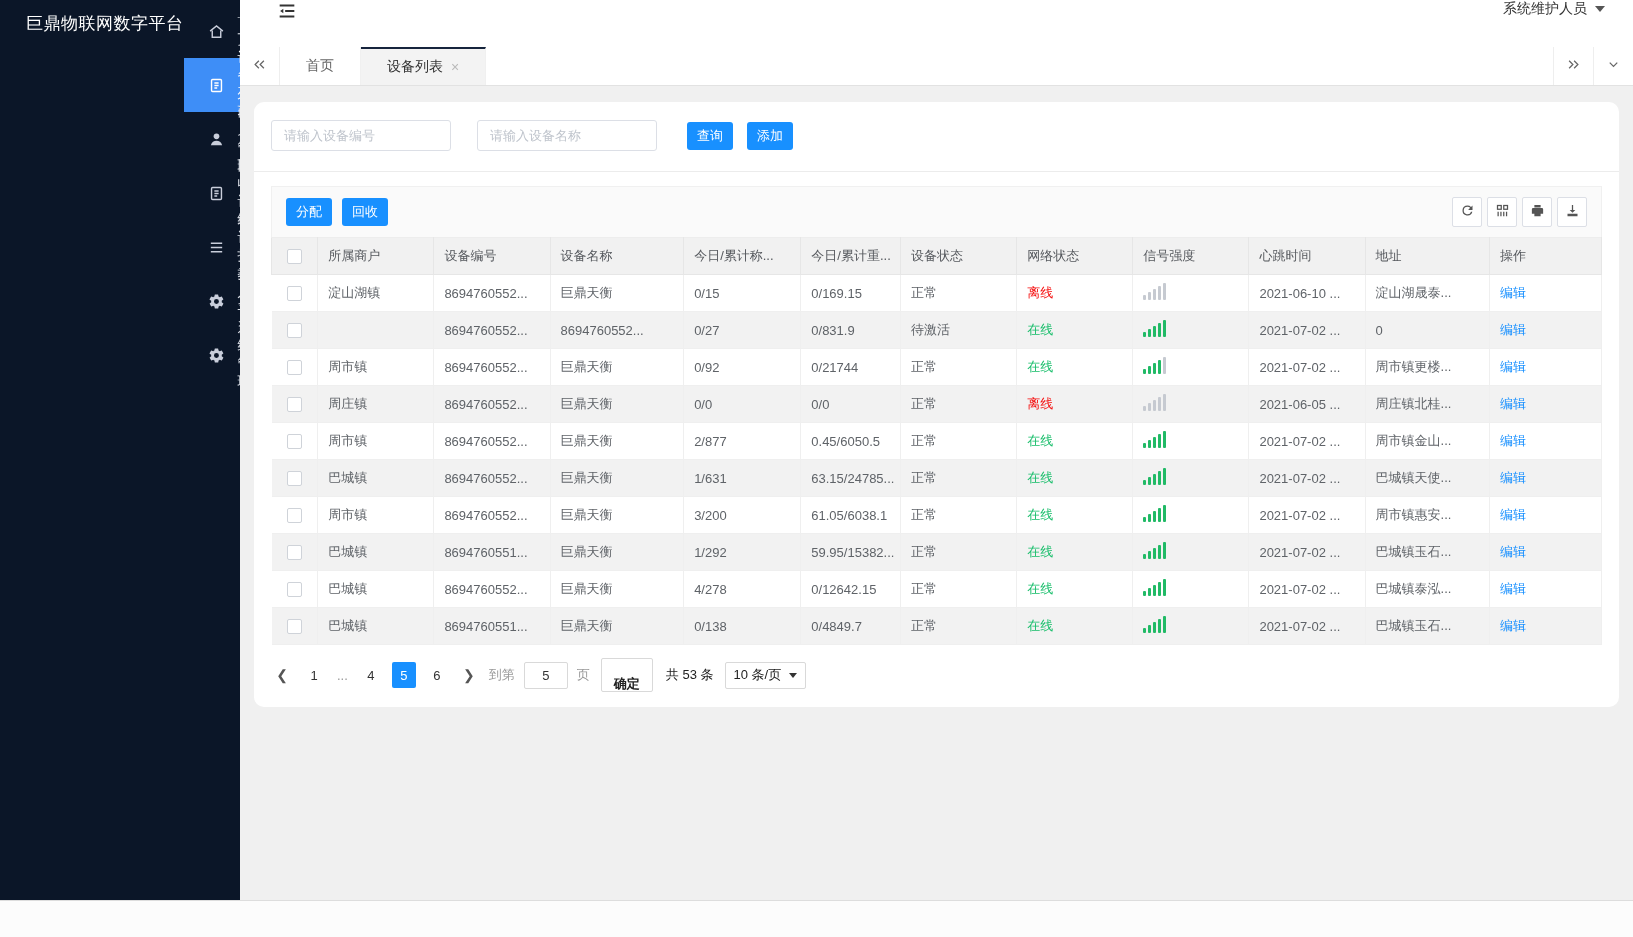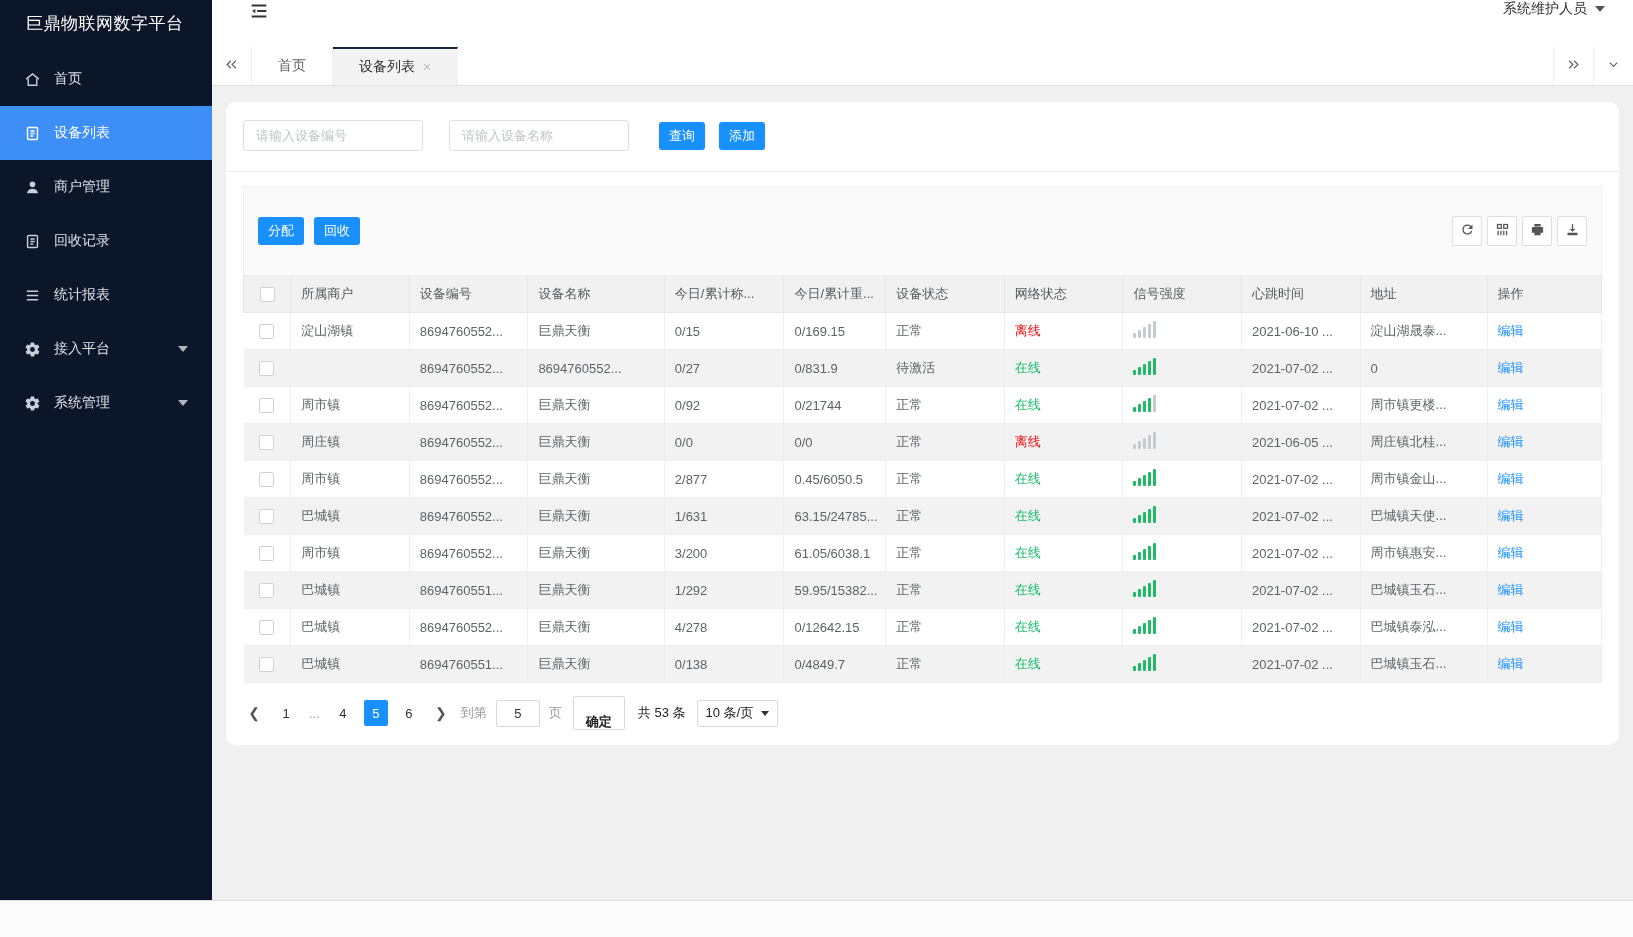--- a/index.html
+++ b/index.html
@@ -1,20 +1,20 @@
 <!DOCTYPE html>
 <html><head>
 <meta charset="utf-8">
 <style>
   * { box-sizing: border-box; margin: 0; padding: 0; }
   html,body { width:1633px; height:937px; font-family:"Liberation Sans","DejaVu Sans",sans-serif; background:#fff; overflow:hidden; }
   .app { display:flex; width:1633px; height:900px; }
 
   
-  .sidebar { width:212px; flex-shrink:0; background:#0b1628; color:#e8eaee; display:flex; flex-direction:column; }
+  .sidebar { width:240px; flex-shrink:0; background:#0b1628; color:#e8eaee; display:flex; }
   .side-title { height:48px; line-height:48px; padding-left:26px; font-size:17px; color:#fff; letter-spacing:.5px; white-space:nowrap; }
   .side-menu { margin-top:4px; }
   .side-item { height:54px; display:flex; align-items:center; padding:0 24px; cursor:pointer; font-size:14px; color:#dde1e8; }
   .side-item.active { background:#3e8ef7; color:#fff; }
   .side-icon { width:17px; height:17px; margin-right:13px; display:inline-flex; color:#c9cedb; }
   .side-item.active .side-icon { color:#fff; }
   .side-icon svg { width:17px; height:17px; }
   .side-label { flex:1; }
   .caret { width:0; height:0; border-left:5px solid transparent; border-right:5px solid transparent; border-top:6px solid #aeb6c2; }
 
@@ -40,21 +40,21 @@
   .content { flex:1; padding:16px 14px 0; overflow:hidden; }
   .card { background:#fff; border-radius:10px; }
 
   .search-row { display:flex; align-items:center; gap:26px; padding:18px 17px 20px; border-bottom:1px solid #ececec; }
   .txt-input { width:180px; height:31px; border:1px solid #dcdfe6; border-radius:3px; padding:0 12px; font-size:13px; color:#333; font-family:inherit; outline:none; }
   .txt-input::placeholder { color:#bfc4cc; }
   .btn-group { display:flex; gap:14px; margin-left:4px; }
   .btn-blue { min-width:36px; height:28px; padding:0 10px; background:#1890ff; color:#fff; border:none; border-radius:3px; font-size:13px; font-family:inherit; cursor:pointer; }
 
   .grid-panel { margin:14px 17px 0; }
-  .grid-toolbar { background:#fafafa; border:1px solid #f0f0f0; border-bottom:none; padding:29px 14px; display:flex; align-items:center; justify-content:space-between;gap:40px; }
+  .grid-toolbar { background:#fafafa; border:1px solid #f0f0f0; border-bottom:none; padding:10px 14px; display:flex; align-items:center; justify-content:space-between;gap:40px; }
   .gt-left { display:flex; gap:10px; }
   .gt-right { display:flex; gap:5px; }
   .icon-btn { width:30px; height:30px; background:#fff; border:1px solid #dcdfe6; border-radius:2px; display:flex; align-items:center; justify-content:center; color:#555; cursor:pointer; }
   .icon-btn svg { width:15px; height:15px; }
 
   table.grid { width:100%; border-collapse:collapse; table-layout:fixed; font-size:13px; color:#5f6368; }
   .grid th { background:#f1f1f1; font-weight:normal; text-align:left; height:37px; padding:0 10px; color:#55585d; border:1px solid #e6e6e6; border-top:1px solid #ededed; white-space:nowrap; overflow:hidden; }
   .grid td { height:37px; padding:0 10px; border-right:1px solid #efefef; border-bottom:1px solid #efefef; white-space:nowrap; overflow:hidden; }
   .grid td:first-child, .grid th:first-child { text-align:center; padding:0; }
   .grid tr.alt td { background:#f2f2f2; }

